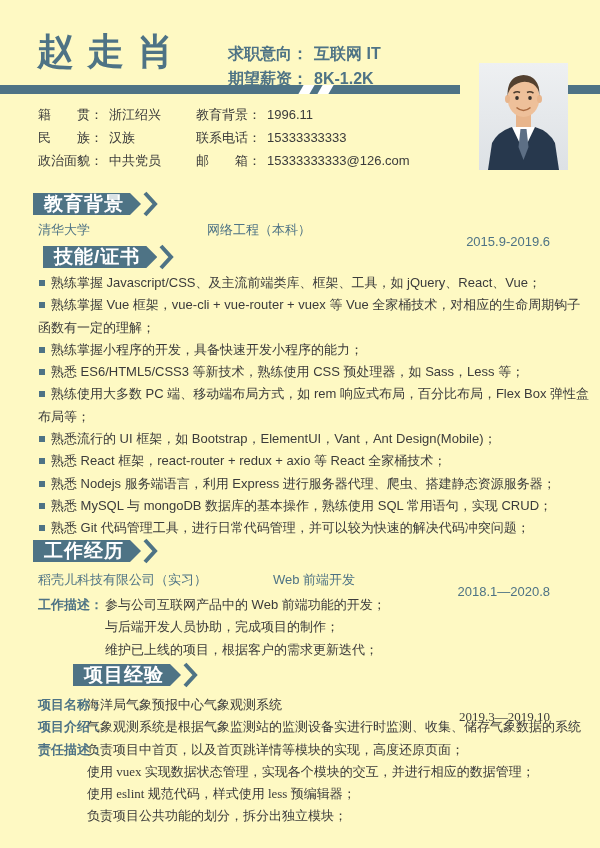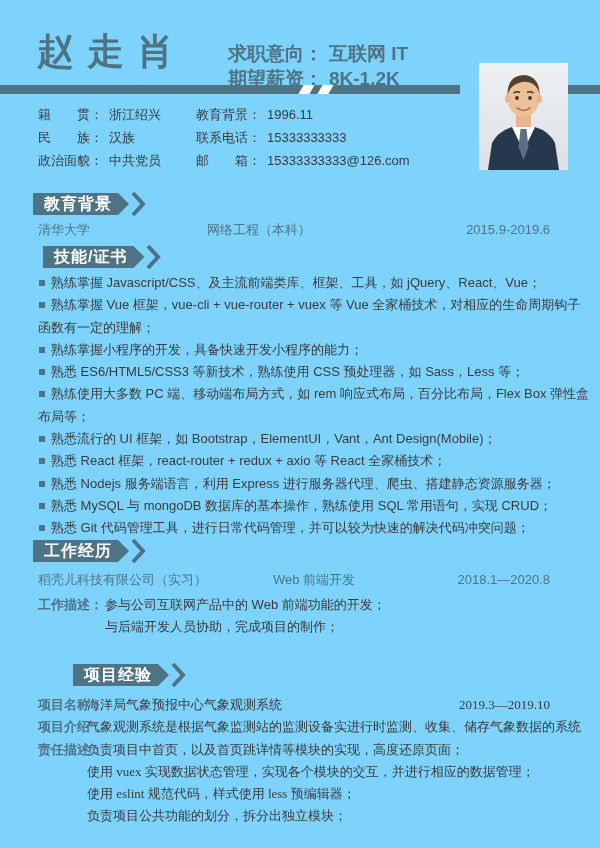--- a/index.html
+++ b/index.html
@@ -1,65 +1,65 @@
 <!DOCTYPE html>
 <html><head>
 <meta charset="utf-8">
 <style>
   :root{
     --accent:#4e7385;
     --ink:#3b3b3b;
   }
   html,body{margin:0;padding:0;background:#fff;}
   .page{
-    position:relative;width:600px;height:848px;background:#7dd3fc;overflow:hidden;
+    position:relative;width:600px;height:848px;background:#fef9c3;overflow:hidden;
     font-family:"Liberation Sans","DejaVu Sans",sans-serif;
     color:var(--ink);font-size:13px;
   }
   
   .name{
     position:absolute;left:37px;top:30px;margin:0;
     font-size:37px;line-height:44px;font-weight:bold;
     color:var(--accent);letter-spacing:13px;white-space:nowrap;
   }
   .intent{
     position:absolute;left:228px;top:41px;
-    color:var(--accent);font-weight:bold;font-size:19px;line-height:25px;
+    color:var(--accent);font-weight:bold;font-size:16px;line-height:25px;
     white-space:nowrap;
   }
   .intent .val{margin-left:6px;}
   .bar{position:absolute;top:85px;height:9px;background:var(--accent);}
   .bar-left{left:0;width:460px;}
   .bar-right{left:566px;width:34px;}
   .stripe{position:absolute;top:0;width:11px;height:9px;background:#fff;transform:skewX(-30deg);}
   .stripe-1{left:301px;}
   .stripe-2{left:320px;}
   .photo{position:absolute;left:479px;top:63px;width:89px;height:107px;display:block;}
   
   .info-col{position:absolute;top:103px;line-height:23px;white-space:nowrap;}
   .info-left{left:38px;}
   .info-right{left:196px;}
   .info-row .lbl{white-space:pre;}
   .info-row .val{margin-left:6px;}
   
   .badge{position:absolute;left:33px;display:flex;align-items:center;height:22px;}
   .badge-box{
     display:inline-block;background:var(--accent);color:#fff;
-    font-weight:bold;font-size:16px;line-height:22px;height:22px;
+    font-weight:bold;font-size:19px;line-height:22px;height:22px;
     padding:0 17px 0 11px;letter-spacing:1px;white-space:nowrap;
     clip-path:polygon(0 0,calc(100% - 11px) 0,100% 50%,calc(100% - 11px) 100%,0 100%);
   }
   .badge-chevron{margin-left:1px;flex:0 0 auto;}
   
   .sec{position:absolute;left:38px;right:50px;}
   .trow{position:relative;line-height:17px;white-space:nowrap;}
   .strong{color:var(--accent);font-weight:normal;}
   .mid-edu{position:absolute;left:169px;top:0;}
   .mid-work{position:absolute;left:235px;top:0;text-align:right;}
-  .rgt{position:absolute;right:0;top:0;}
+  .rgt{position:absolute;right:0;top:12px;}
   
   .skill{position:relative;}
   .sq{position:absolute;left:1px;top:8px;width:6px;height:6px;background:var(--accent);}
   .sl{padding-left:13px;line-height:22.3px;white-space:nowrap;}
   .sl-cont{padding-left:0;}
   
   .lrow{position:relative;line-height:22.3px;white-space:nowrap;}
   .lrow .dlbl{position:absolute;left:0;top:0;color:var(--accent);font-weight:bold;}
   .pad-work{padding-left:67px;}
   .pad-proj{padding-left:49px;font-family:Liberation Serif, serif;}
@@ -210,20 +210,23 @@
       <span class="strong rgt">2018.1—2020.8</span>
     </div>
     <div style="height:6px;"></div>
     <div class="lrow pad-work">
       <span class="dlbl">工作描述：</span>
       <span>参与公司互联网产品中的 Web 前端功能的开发；</span>
     </div>
     <div class="lrow pad-work">
       <span>与后端开发人员协助，完成项目的制作；</span>
     </div>
+    <div class="lrow pad-work">
+      <span>维护已上线的项目，根据客户的需求更新迭代；</span>
+    </div>
   </div>
 
   <div class="badge" style="top:664px;padding-left:40px;">
     <span class="badge-box">项目经验</span>
     <svg class="badge-chevron" width="16" height="26" viewBox="0 0 16 26">
         <path d="M3 2 L13 13 L3 24" stroke="#4e7385" stroke-width="4" fill="none"></path>
       </svg>
   </div>
   <div class="sec" style="top:694px;">
     <div class="lrow pad-proj">

